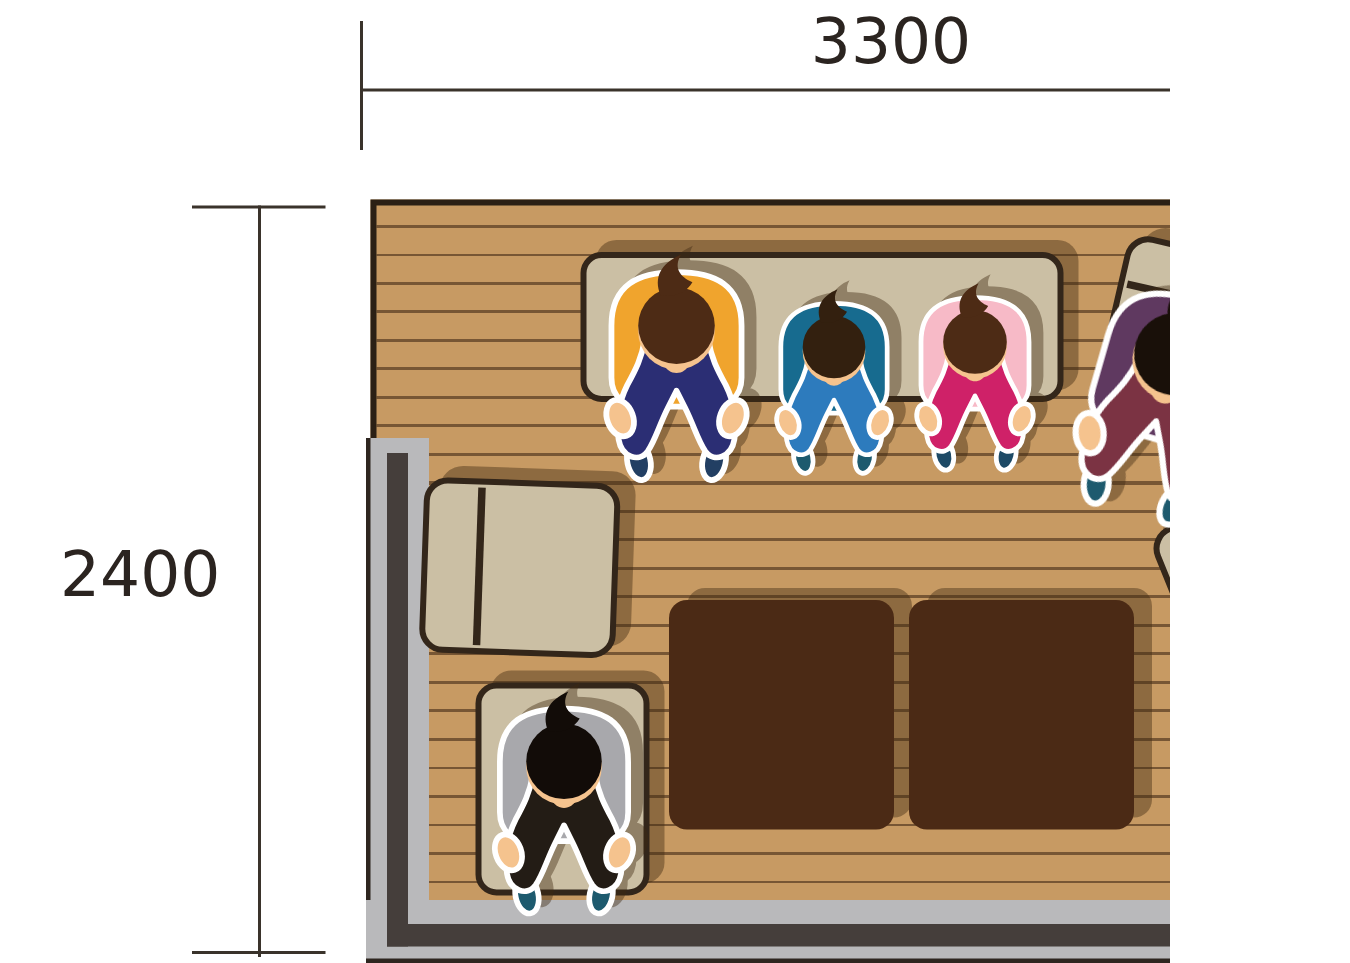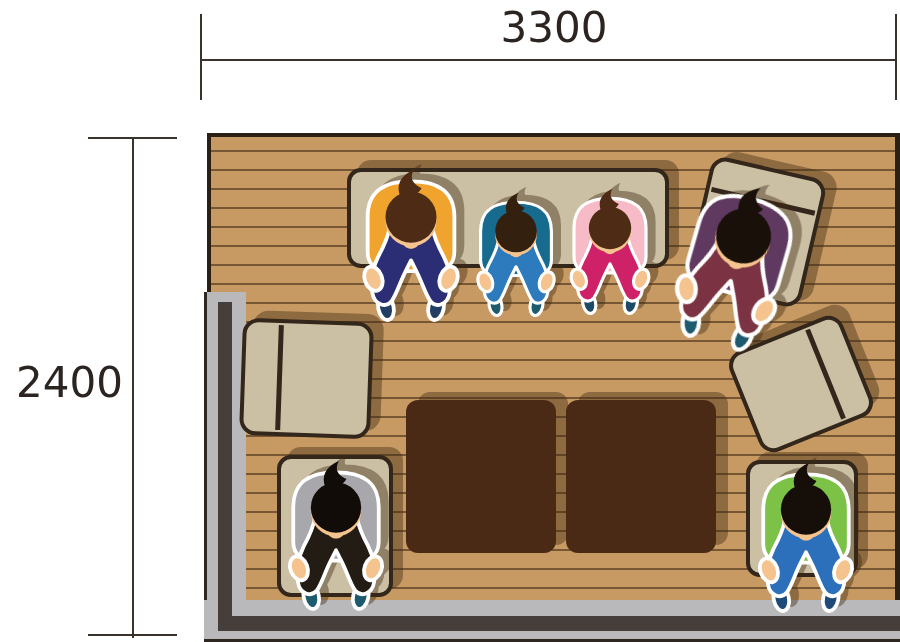--- a/index.html
+++ b/index.html
@@ -1,17 +1,17 @@
 <!DOCTYPE html>
 <html style="--floor: #c79a63; --plank_line: #775634; --room_border: #2b2015; --wall_light: #b9b9bb; --wall_dark: #453e3b; --wall_outline: #2e2620; --furniture_fill: #cbbfa4; --furniture_border: #33261a; --table_fill: #4b2a15; --shadow_color: rgba(62,40,16,0.42); --dim_line: #3a332b; --dim_text: #2b2420;"><head>
 <meta charset="utf-8">
 <style>
   html,body{margin:0;padding:0;background:#ffffff;}
-  #stage{position:relative;width:900px;height:642px;overflow:hidden;
-         font-family:"DejaVu Sans","Liberation Sans",sans-serif;}
+  #stage{position:relative;width:740px;height:642px;overflow:hidden;
+         font-family:"DejaVu Sans","Liberation Sans",sans-serif;margin-left:40px;}
 
   
   .dim-line{position:absolute;background:var(--dim_line);}
   .dim-label{position:absolute;color:var(--dim_text);font-size:42px;line-height:1.1;
              text-align:center;letter-spacing:0px;}
 
   
   #floor{position:absolute;left:207px;top:133px;width:693px;height:469px;box-sizing:border-box;
          background-color:var(--floor);
          background-image:repeating-linear-gradient(180deg,transparent 0 13px,var(--plank_line) 13px 15px,transparent 15px 19px);
@@ -45,21 +45,21 @@
 <div id="stage">
 
   <div class="dim-line" style="left:200px;top:14px;width:2px;height:86px;"></div>
   <div class="dim-line" style="left:895px;top:14px;width:2px;height:86px;"></div>
   <div class="dim-line" style="left:201px;top:59px;width:696px;height:2px;"></div>
   <div class="dim-label" style="left:454px;top:5px;width:200px;">3300</div>
 
   <div class="dim-line" style="left:88px;top:137px;width:89px;height:2px;"></div>
   <div class="dim-line" style="left:88px;top:634px;width:89px;height:2px;"></div>
   <div class="dim-line" style="left:132px;top:137px;width:2px;height:501px;"></div>
-  <div class="dim-label" style="left:16px;top:360px;width:104px;">2400</div>
+  <div class="dim-label" style="left:0px;top:360px;width:104px;">2400</div>
 
   <div id="floor"></div>
 
   <div class="wall" id="wall-left"></div>
   <div class="wall" id="wall-bottom"></div>
   <div class="wall" id="wall-stripe-left"></div>
   <div class="wall" id="wall-stripe-bottom"></div>
   <div class="wall" id="wall-bottom-edge"></div>
 
   <div id="furniture-layer">

